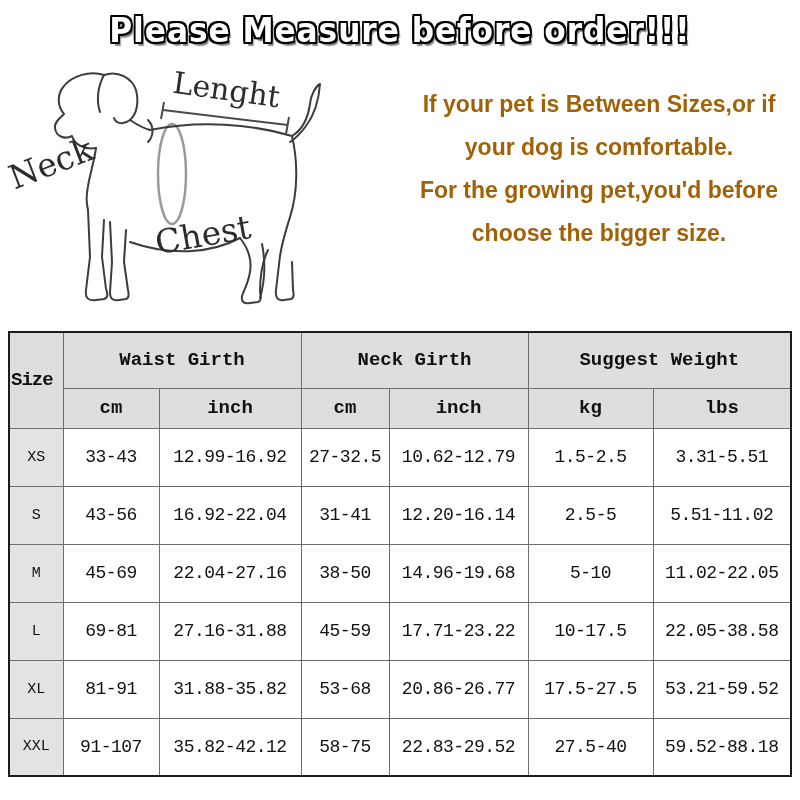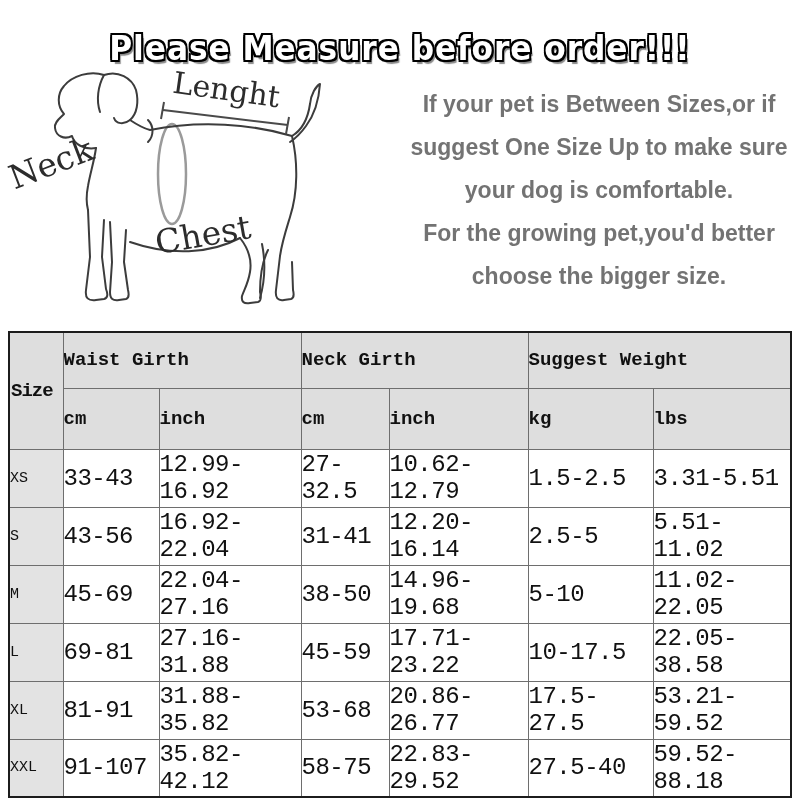--- a/index.html
+++ b/index.html
@@ -1,21 +1,21 @@
 <!DOCTYPE html>
 <html><head>
 <meta charset="utf-8">
 <style>
   html,body{margin:0;padding:0;}
   body{
     width:800px;height:800px;background:#ffffff;position:relative;
     overflow:hidden;font-family:"Liberation Sans",sans-serif;
   }
   
-  .title-wrap{position:absolute;top:28px;left:0;width:800px;text-align:center;}
+  .title-wrap{position:absolute;top:10px;left:0;width:800px;text-align:center;}
   .title{
     display:inline-block;
     font-family:"DejaVu Sans",sans-serif;
     font-weight:800;font-size:34px;letter-spacing:1px;color:#ffffff;
     transform:scaleX(0.92);transform-origin:center;
     text-shadow:
       -2px -2px 0 #000, -2px 0 0 #000, -2px 2px 0 #000,
        0 -2px 0 #000,  0 2px 0 #000,
        2px -2px 0 #000, 2px 0 0 #000, 2px 2px 0 #000,
        3px 4px 1px rgba(40,40,40,0.55);
@@ -26,39 +26,39 @@
   .dog-stroke{fill:none;stroke:#3c3c3c;stroke-width:2;stroke-linecap:round;stroke-linejoin:round;}
   .girth{fill:none;stroke:#9a9a9a;stroke-width:2.5;}
   .measure{fill:none;stroke:#4a4a4a;stroke-width:2;}
   .diagram text{font-family:"DejaVu Serif","Liberation Serif",serif;fill:#2c2c2c;}
   
   .notice{
     position:absolute;left:399px;top:83px;width:400px;text-align:center;
   }
   .notice-line{
     font-family:"Liberation Sans",sans-serif;font-weight:bold;
-    font-size:23px;line-height:43px;white-space:nowrap;color:#737373;text-align:center;
+    font-size:23px;line-height:43px;white-space:nowrap;color:#a16207;text-align:center;
   }
   
   .size-table{
     position:absolute;left:8px;top:331px;
     border-collapse:collapse;table-layout:fixed;width:782px;
     font-family:"Liberation Mono",monospace;color:#111;
     border:2px solid #1c1c1c;
   }
   .size-table td,.size-table th{
-    border:1px solid #6e6e6e;text-align:left;vertical-align:middle;
+    border:1px solid #6e6e6e;text-align:center;vertical-align:middle;
     overflow:hidden;padding:0;
   }
   .size-table th{background:#dedede;font-weight:bold;font-size:19px;}
-  .size-table td{background:#ffffff;font-size:24px;font-weight:normal;letter-spacing:-0.5px;}
+  .size-table td{background:#ffffff;font-size:18px;font-weight:normal;letter-spacing:-0.5px;}
   .size-table td.size-cell{background:#e3e3e3;font-size:15px;letter-spacing:0;}
   .corner-cell{text-align:left !important;padding-left:1px !important;letter-spacing:-1px;}
   tr.group-row{height:56px;}
-  tr.unit-row{height:61px;margin-top:44px;}
+  tr.unit-row{height:40px;margin-top:44px;}
   tr.data-row{height:58px;}
 </style>
 </head>
 <body>
 
 <div class="title-wrap">
   <div class="title">Please Measure before order!!!</div>
 </div>
 
 <div class="diagram">
@@ -99,23 +99,22 @@
     </g>
 
     <text x="55" y="112" font-size="33" text-anchor="middle" transform="rotate(-21 55 112)">Neck</text>
     <text x="225" y="38" font-size="30" text-anchor="middle" transform="rotate(8 225 38)">Lenght</text>
     <text x="205" y="184" font-size="33" text-anchor="middle" transform="rotate(-10 205 184)">Chest</text>
   </svg>
 </div>
 
 <div class="notice">
   <div class="notice-line">If your pet is Between Sizes,or if</div>
-  <div class="notice-line">suggest One Size Up to make sure</div>
   <div class="notice-line">your dog is comfortable.</div>
-  <div class="notice-line">For the growing pet,you'd better</div>
+  <div class="notice-line">For the growing pet,you'd before</div>
   <div class="notice-line">choose the bigger size.</div>
 </div>
 
 <table class="size-table">
   <colgroup>
     <col style="width:54px">
       <col style="width:96px">
       <col style="width:142px">
     <col style="width:88px">
       <col style="width:139px">

